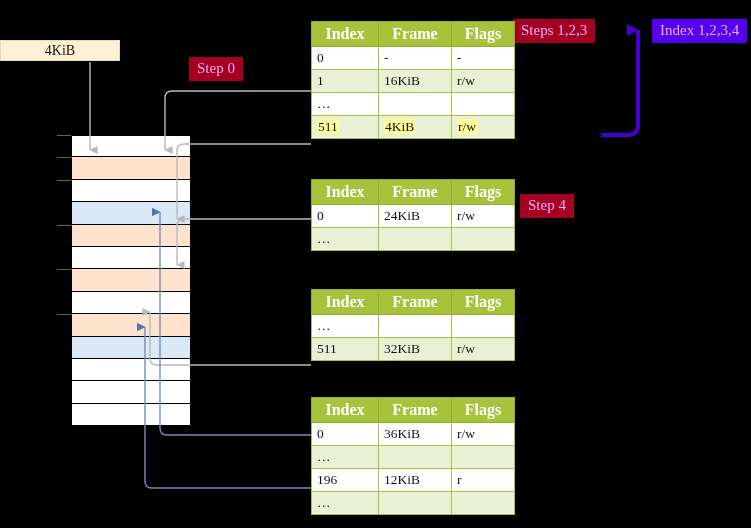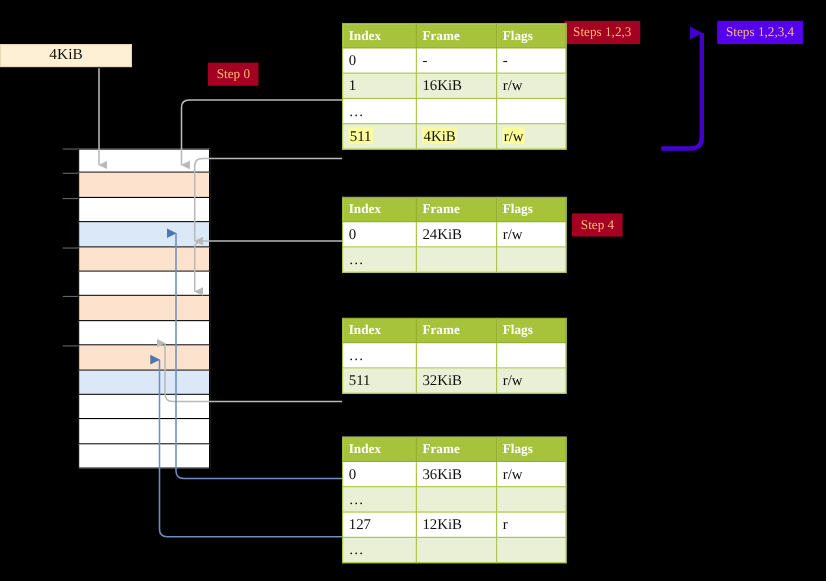--- a/index.html
+++ b/index.html
@@ -1,36 +1,36 @@
 <!DOCTYPE html>
 <html><head>
 <meta charset="utf-8">
 <style>
   html,body{margin:0;padding:0;background:#000;}
   body{width:751px;height:528px;position:relative;overflow:hidden;
        font-family:"Liberation Serif", serif;}
   #stage{position:absolute;left:0;top:0;width:751px;height:528px;}
 
   
-  .badge{position:absolute;color:#fdba74;font-size:12px;line-height:1;
+  .badge{position:absolute;color:#f0abfc;font-size:15px;line-height:1;
          padding:4px 8px 5px 8px;white-space:nowrap;
          font-family:"Liberation Serif", serif;}
   .badge.red{background:#a40022;}
   .badge.violet{background:#5500ee;}
 
   
   .kib-box{position:absolute;background:#fdf0d5;border:1px solid #e8d9b0;
            box-sizing:border-box;display:flex;align-items:center;
            justify-content:center;font-size:14px;color:#111;}
 
   
   .ptable{position:absolute;border-collapse:collapse;background:#fff;
           font-size:13.5px;color:#111;table-layout:fixed;}
-  .ptable th{background:#a6c33b;color:#fff;font-weight:bold;font-size:12px;
-             text-align:left;padding:3px 5px;border:1px solid #8fae2c;}
+  .ptable th{background:#a6c33b;color:#fff;font-weight:bold;font-size:16px;
+             text-align:center;padding:3px 5px;border:1px solid #8fae2c;}
   .ptable td{border:1px solid #a6c33b;padding:3px 5px;height:16px;
              vertical-align:middle;white-space:nowrap;overflow:hidden;}
   .ptable tr.alt td{background:#e9f0d5;}
   .ptable tr.white td{background:#ffffff;}
   .ptable .hl{background:#ffff99;padding:0 1px;}
   .c-idx{width:56px;} .c-frm{width:62px;} .c-flg{width:52px;}
 
   
   #memcol{position:absolute;}
   .mrow{position:absolute;box-sizing:border-box;border:1px solid #000;
@@ -54,21 +54,21 @@
   <div class="badge red" style="left:189px;top:57px;">
     <span>Step 0</span>
   </div>
   <div class="badge red" style="left:520px;top:158px;margin-top:36px;">
     <span>Step 4</span>
   </div>
   <div class="badge red" style="left:513px;top:19px;">
     <span>Steps 1,2,3</span>
   </div>
   <div class="badge violet" style="left:652px;top:19px;">
-    <span>Steps 1,2,3,4</span>
+    <span>Index 1,2,3,4</span>
   </div>
 
   <div id="memcol">
       <div class="mrow first" style="left: 71px; top: 135px; width: 120px; height: 22.4px; background: rgb(255, 255, 255);"></div>
       <div class="tick" style="left: 57px; top: 135px; width: 14px;"></div>
       <div class="mrow" style="left: 71px; top: 157.4px; width: 120px; height: 22.4px; background: rgb(253, 227, 205);"></div>
       <div class="tick" style="left: 57px; top: 157px; width: 14px;"></div>
       <div class="mrow" style="left: 71px; top: 179.8px; width: 120px; height: 22.4px; background: rgb(255, 255, 255);"></div>
       <div class="tick" style="left: 57px; top: 180px; width: 14px;"></div>
       <div class="mrow" style="left: 71px; top: 202.2px; width: 120px; height: 22.4px; background: rgb(219, 232, 247);"></div>
@@ -172,21 +172,21 @@
           <td class="c-idx">0</td>
           <td class="c-frm">36KiB</td>
           <td class="c-flg">r/w</td>
         </tr>
         <tr class="alt">
           <td class="c-idx">…</td>
           <td class="c-frm"></td>
           <td class="c-flg"></td>
         </tr>
         <tr class="white">
-          <td class="c-idx">127</td>
+          <td class="c-idx">196</td>
           <td class="c-frm">12KiB</td>
           <td class="c-flg">r</td>
         </tr>
         <tr class="alt">
           <td class="c-idx">…</td>
           <td class="c-frm"></td>
           <td class="c-flg"></td>
         </tr>
       </tbody>
     </table>

